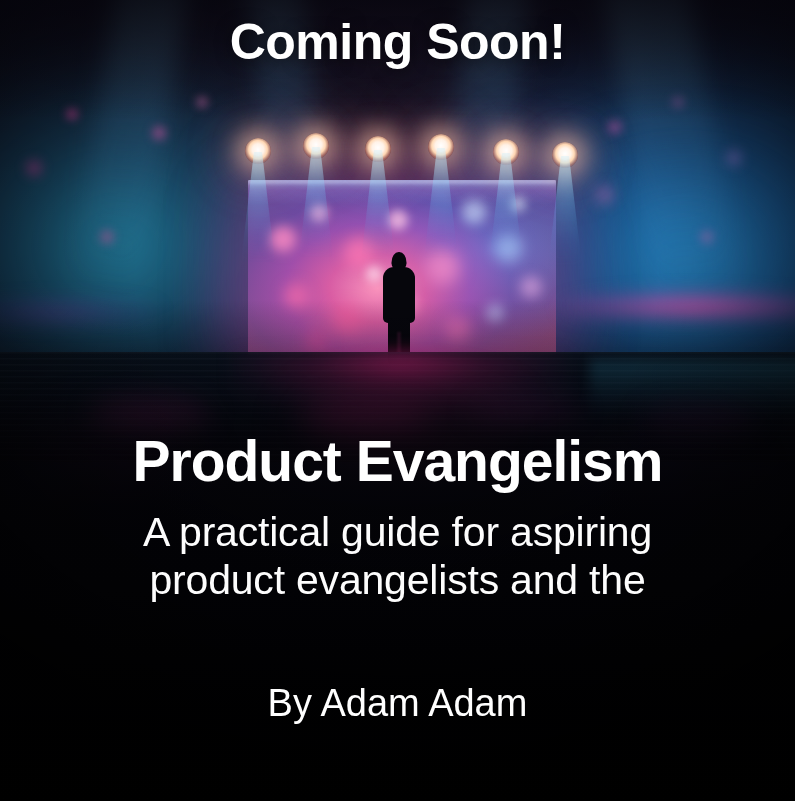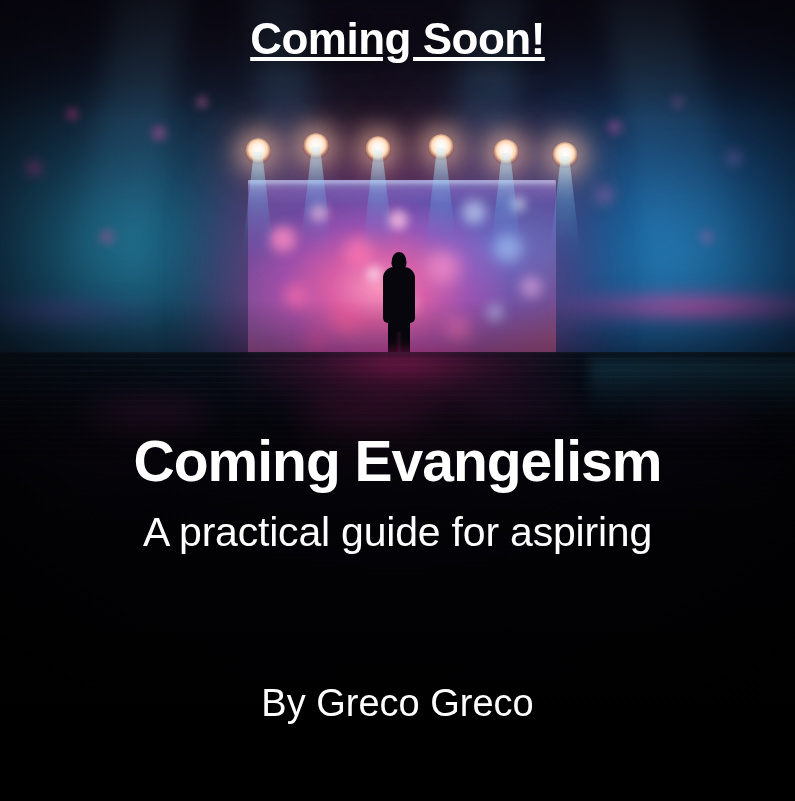--- a/index.html
+++ b/index.html
@@ -313,27 +313,26 @@
   .content {
     position: absolute;
     inset: 0;
     text-align: center;
     color: #fff;
   }
 
   .coming-soon {
     position: absolute;
     left: 0; right: 0; top: 17px;
-    font-size: 44px;
+    font-size: 50px;
     font-weight: 700;
     letter-spacing: -0.5px;
     line-height: 1;
     color: #ffffff;
     text-shadow: 0 2px 16px rgba(0,0,0,0.55);
-    text-decoration: underline;
   }
 
   .title {
     position: absolute;
     left: 0; right: 0; top: 432px;
     font-size: 57px;
     font-weight: 700;
     letter-spacing: -1px;
     line-height: 1.05;
     color: #ffffff;
@@ -502,23 +501,24 @@
 
     <div class="bottom-fade"></div>
     <div class="vignette"></div>
     <div class="top-darken"></div>
   </div>
 
   <div class="content">
 
     <div class="coming-soon">Coming Soon!</div>
 
-    <div class="title">Coming Evangelism</div>
+    <div class="title">Product Evangelism</div>
 
     <div class="subtitle">
       <span class="sl">A practical guide for aspiring</span>
-    </div>
-
-    <div class="byline">By Greco Greco</div>
+      <span class="sl">product evangelists and the</span>
+    </div>
+
+    <div class="byline">By Adam Adam</div>
 
 
   </div>
 </div>
 
 </body></html>

